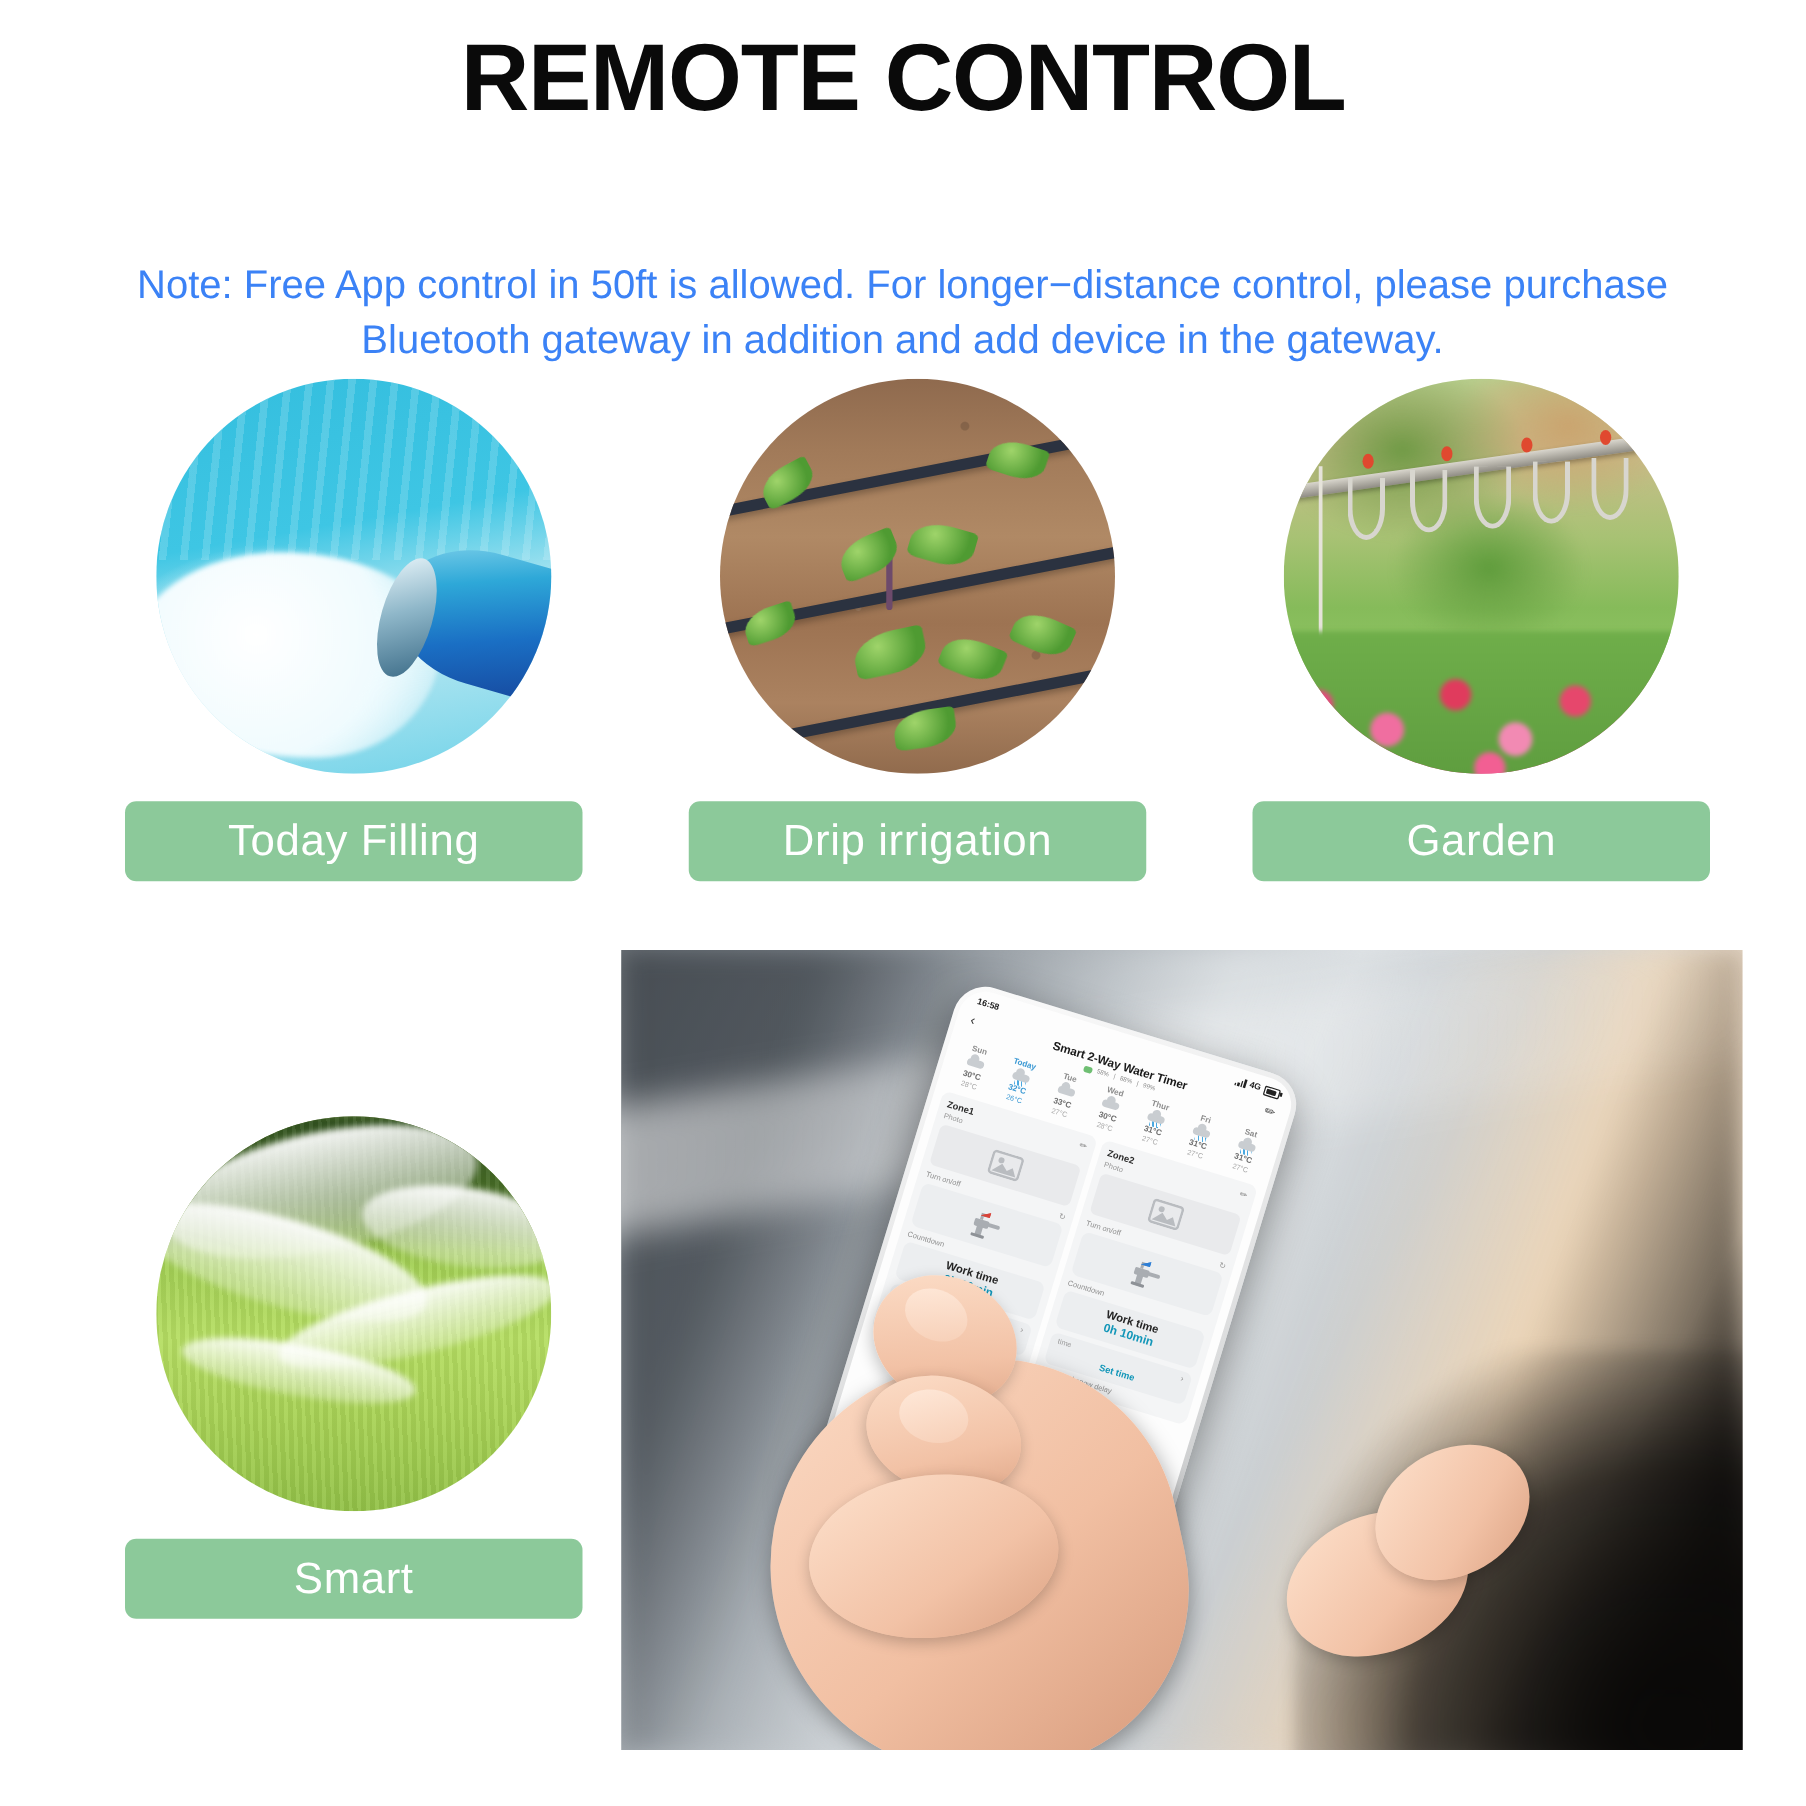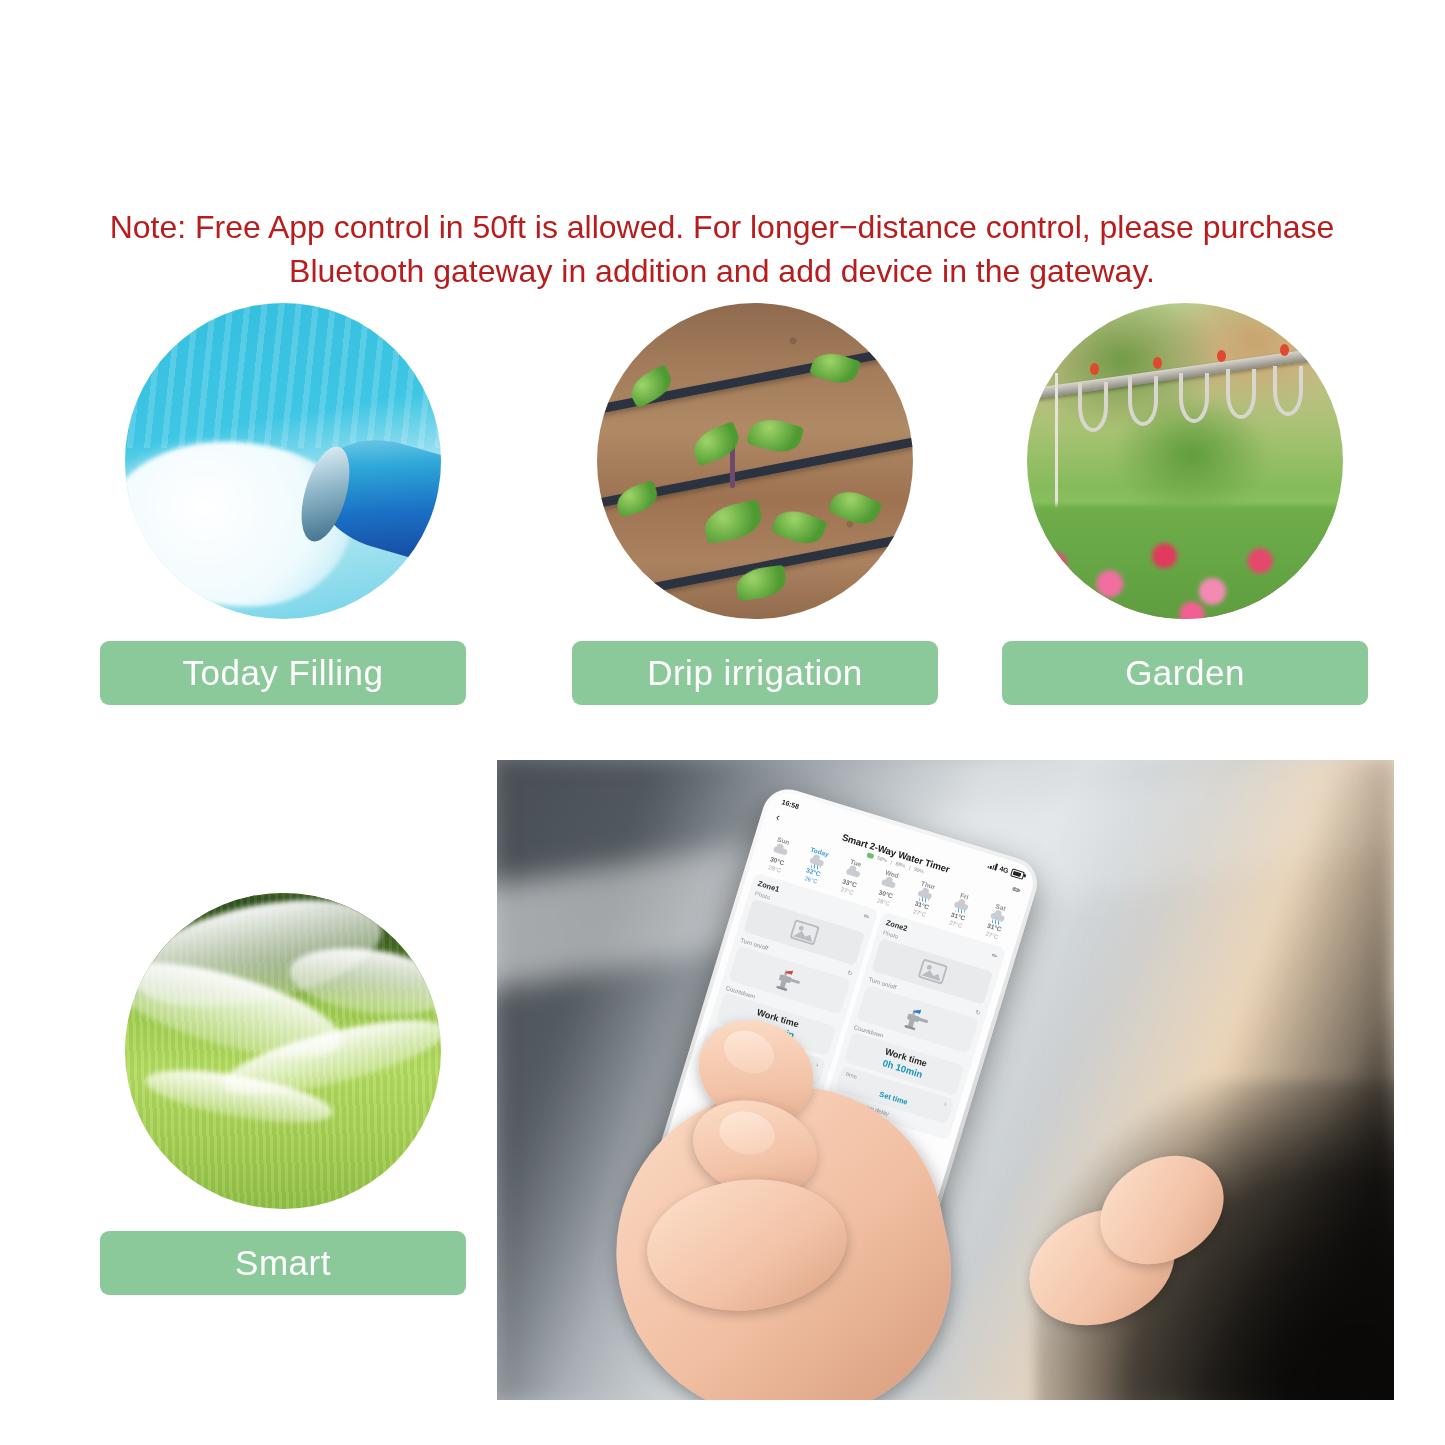--- a/index.html
+++ b/index.html
@@ -6,30 +6,30 @@
   body{width:1445px;height:1445px;overflow:hidden;
        font-family:"Liberation Sans","DejaVu Sans",sans-serif;color:#1a1a1a;}
   .page{position:relative;width:1445px;height:1445px;background:#fff;}
 
   
   .headline{position:absolute;left:0;top:28px;width:1445px;text-align:center;
             font-weight:700;font-size:76px;line-height:70px;letter-spacing:-1px;
             color:#0a0a0a;}
   .headline .l2{display:block;}
   .note{position:absolute;left:72px;top:205px;width:1300px;text-align:center;
-        font-size:32px;line-height:44px;color:#b91c1c;font-weight:400;}
+        font-size:32px;line-height:44px;color:#3b82f6;font-weight:400;}
 
   
   .tile{position:absolute;}
   .circ{position:relative;width:316px;height:316px;border-radius:50%;overflow:hidden;}
   .label{margin-top:22px;width:366px;height:64px;border-radius:9px;
          background:#8cc99a;display:flex;align-items:center;justify-content:center;
          color:#ffffff;font-size:35px;font-weight:400;letter-spacing:.5px;}
   .tile.t1{left:100px;top:303px;}  .tile.t1 .circ{margin-left:25px;}
-  .tile.t2{left:572px;top:303px;text-align:center;}  .tile.t2 .circ{margin-left:25px;}
+  .tile.t2{left:551px;top:303px;text-align:center;}  .tile.t2 .circ{margin-left:25px;}
   .tile.t3{left:1002px;top:303px;} .tile.t3 .circ{margin-left:25px;}
   .tile.t4{left:100px;top:893px;}  .tile.t4 .circ{margin-left:25px;}
 
   
   .pool{position:absolute;inset:0;background:
       radial-gradient(ellipse 60% 40% at 30% 70%, #ffffff 0%, #e8f8fc 35%, rgba(255,255,255,0) 70%),
       linear-gradient(170deg,#34bede 0%,#3ec6e4 38%,#bfeaf3 62%,#6fd2e8 100%);}
   .pool .foam{position:absolute;left:-6%;top:44%;width:78%;height:52%;
       border-radius:48% 52% 40% 60%/50% 44% 56% 50%;
       background:radial-gradient(circle at 40% 40%, #ffffff 0%, #f0fbfe 55%, rgba(240,251,254,.2) 100%);
@@ -197,20 +197,21 @@
   .nail{position:absolute;background:linear-gradient(150deg,#ffeadb,#f6cdb4);border-radius:50%;}
   .n1{left:226px;top:272px;width:52px;height:40px;transform:rotate(26deg);}
   .n2{left:222px;top:352px;width:56px;height:42px;transform:rotate(14deg);}
 </style>
 </head>
 <body>
 
 <div class="page">
 
   <div class="headline">
+    <span class="l2">REMOTE CONTROL</span>
   </div>
   <div class="note">Note: Free App control in 50ft is allowed. For longer−distance control, please purchase Bluetooth gateway in addition and add device in the gateway.</div>
 
   <div class="tile t1">
     <div class="circ">
       <div class="pool">
         <div class="ripple"></div>
         <div class="foam"></div>
         <div class="nozzle"></div>
         <div class="ring"></div>

